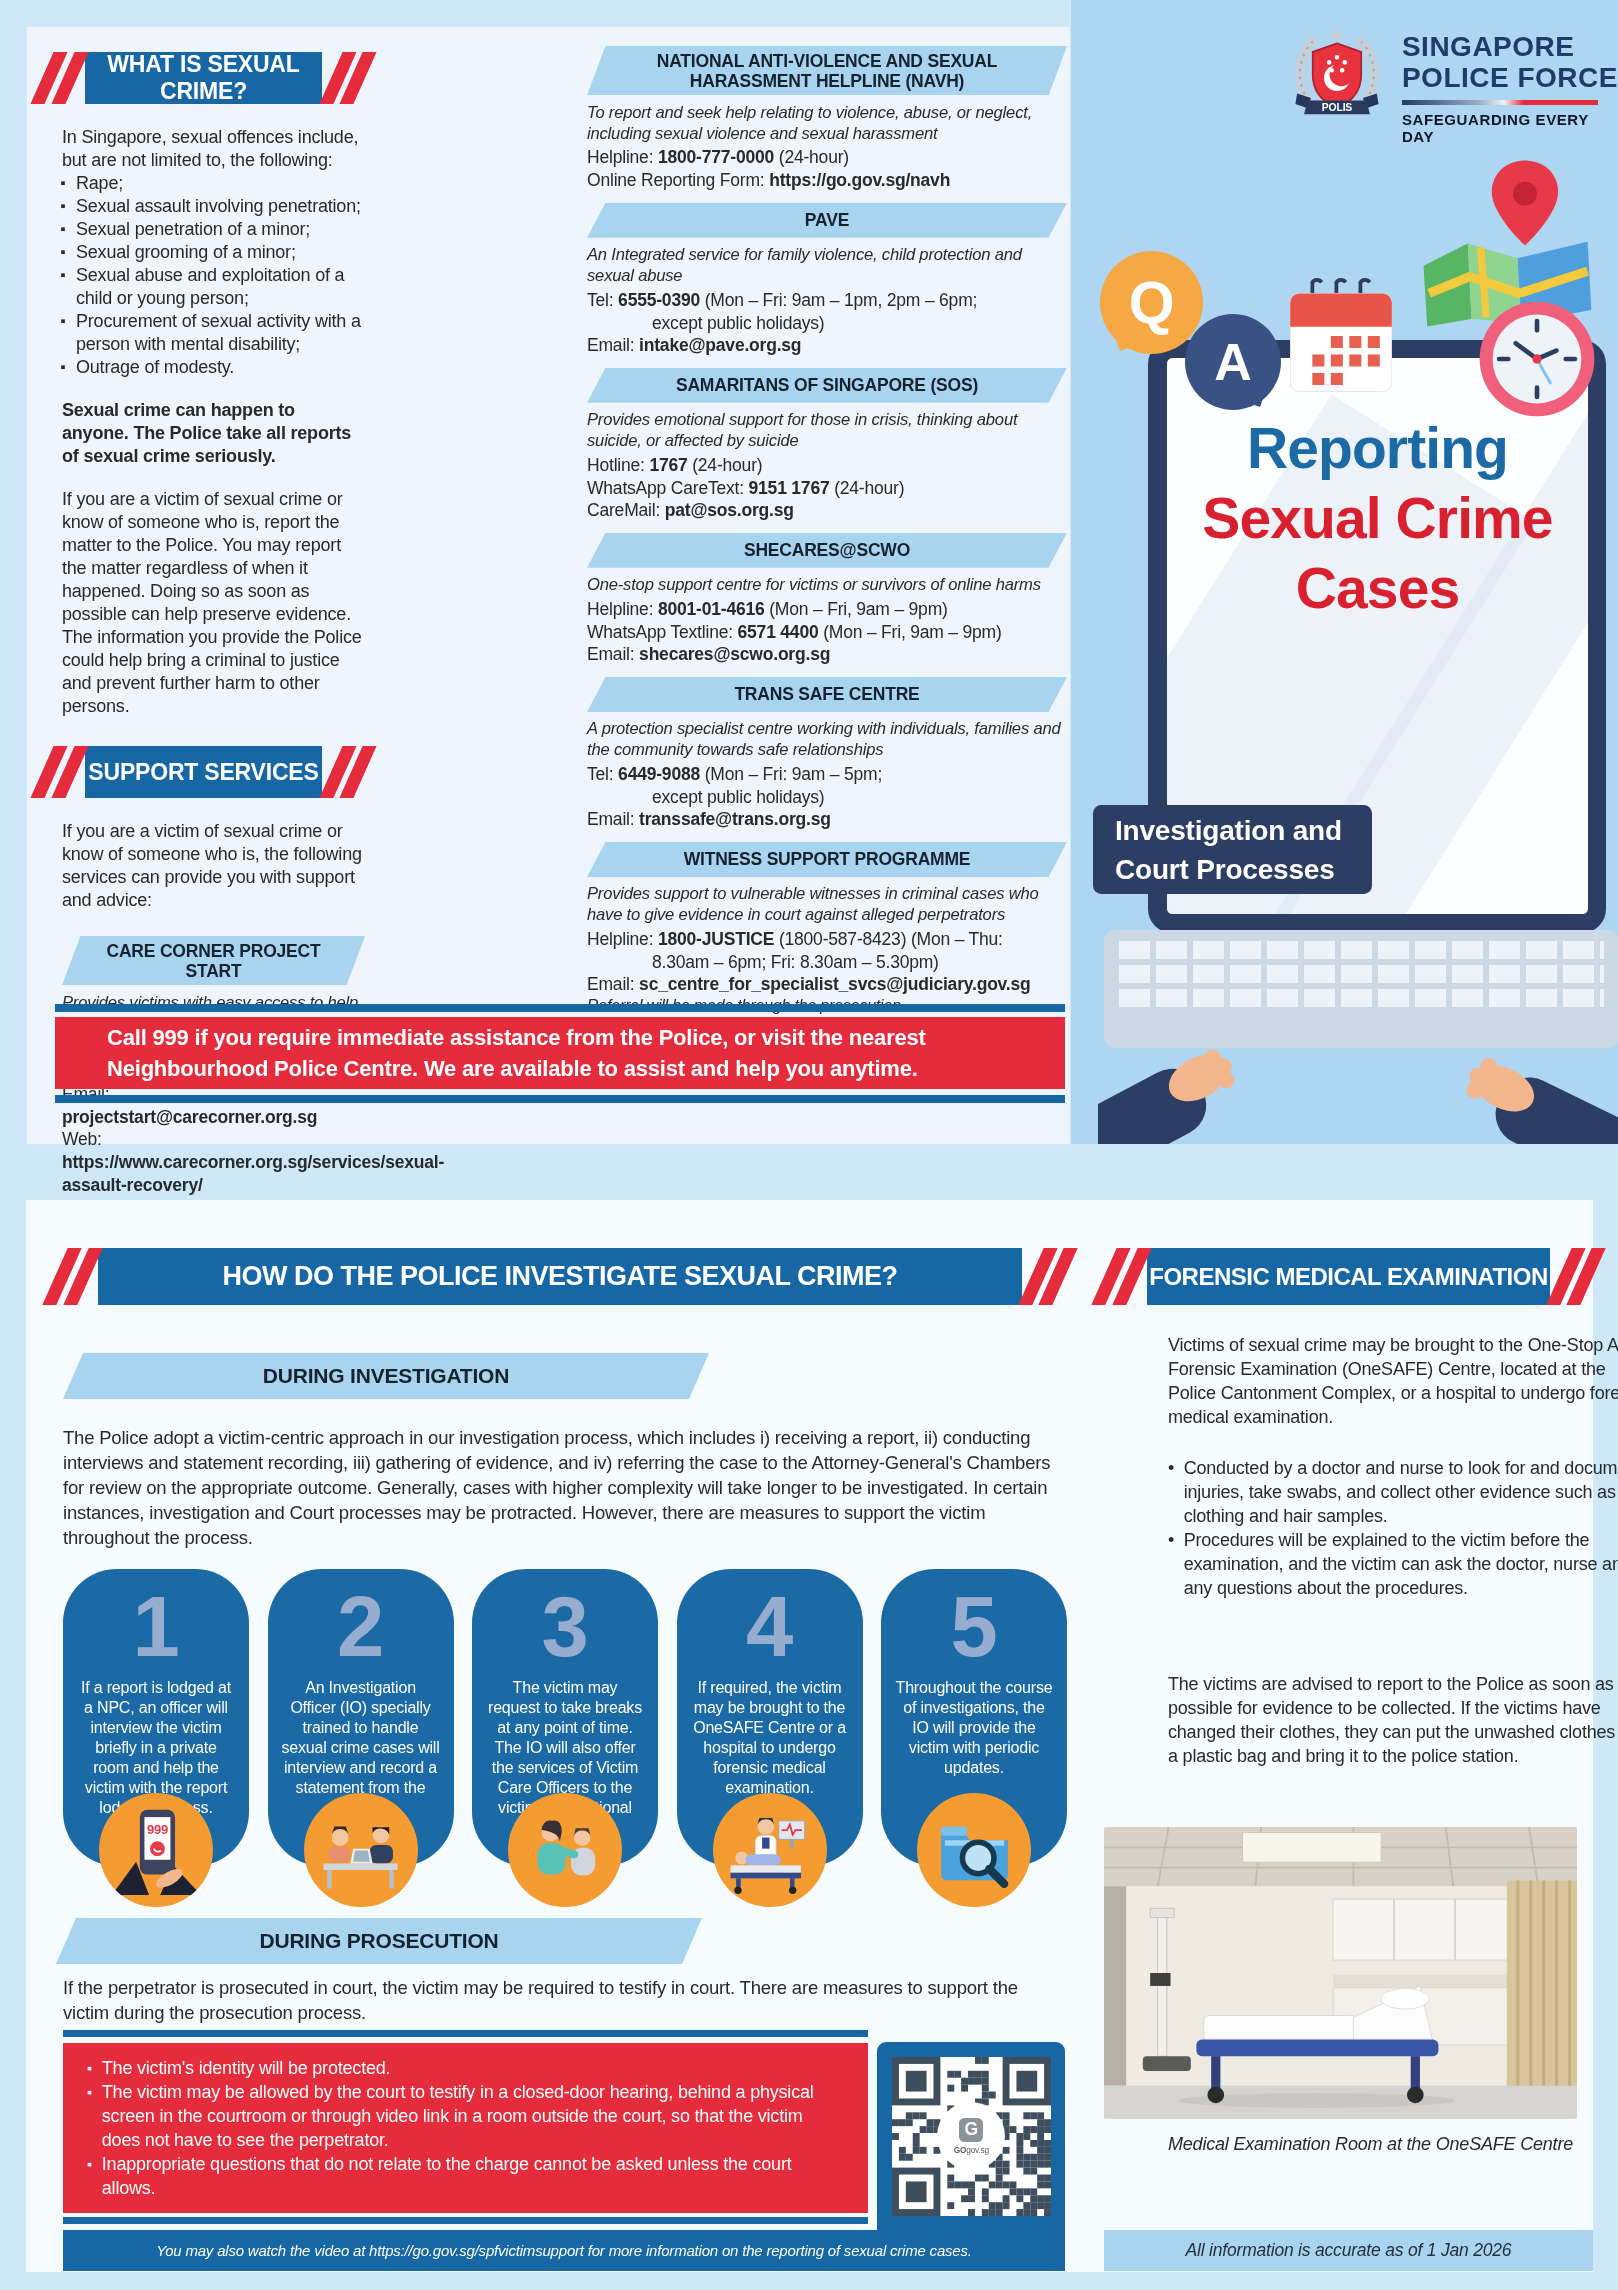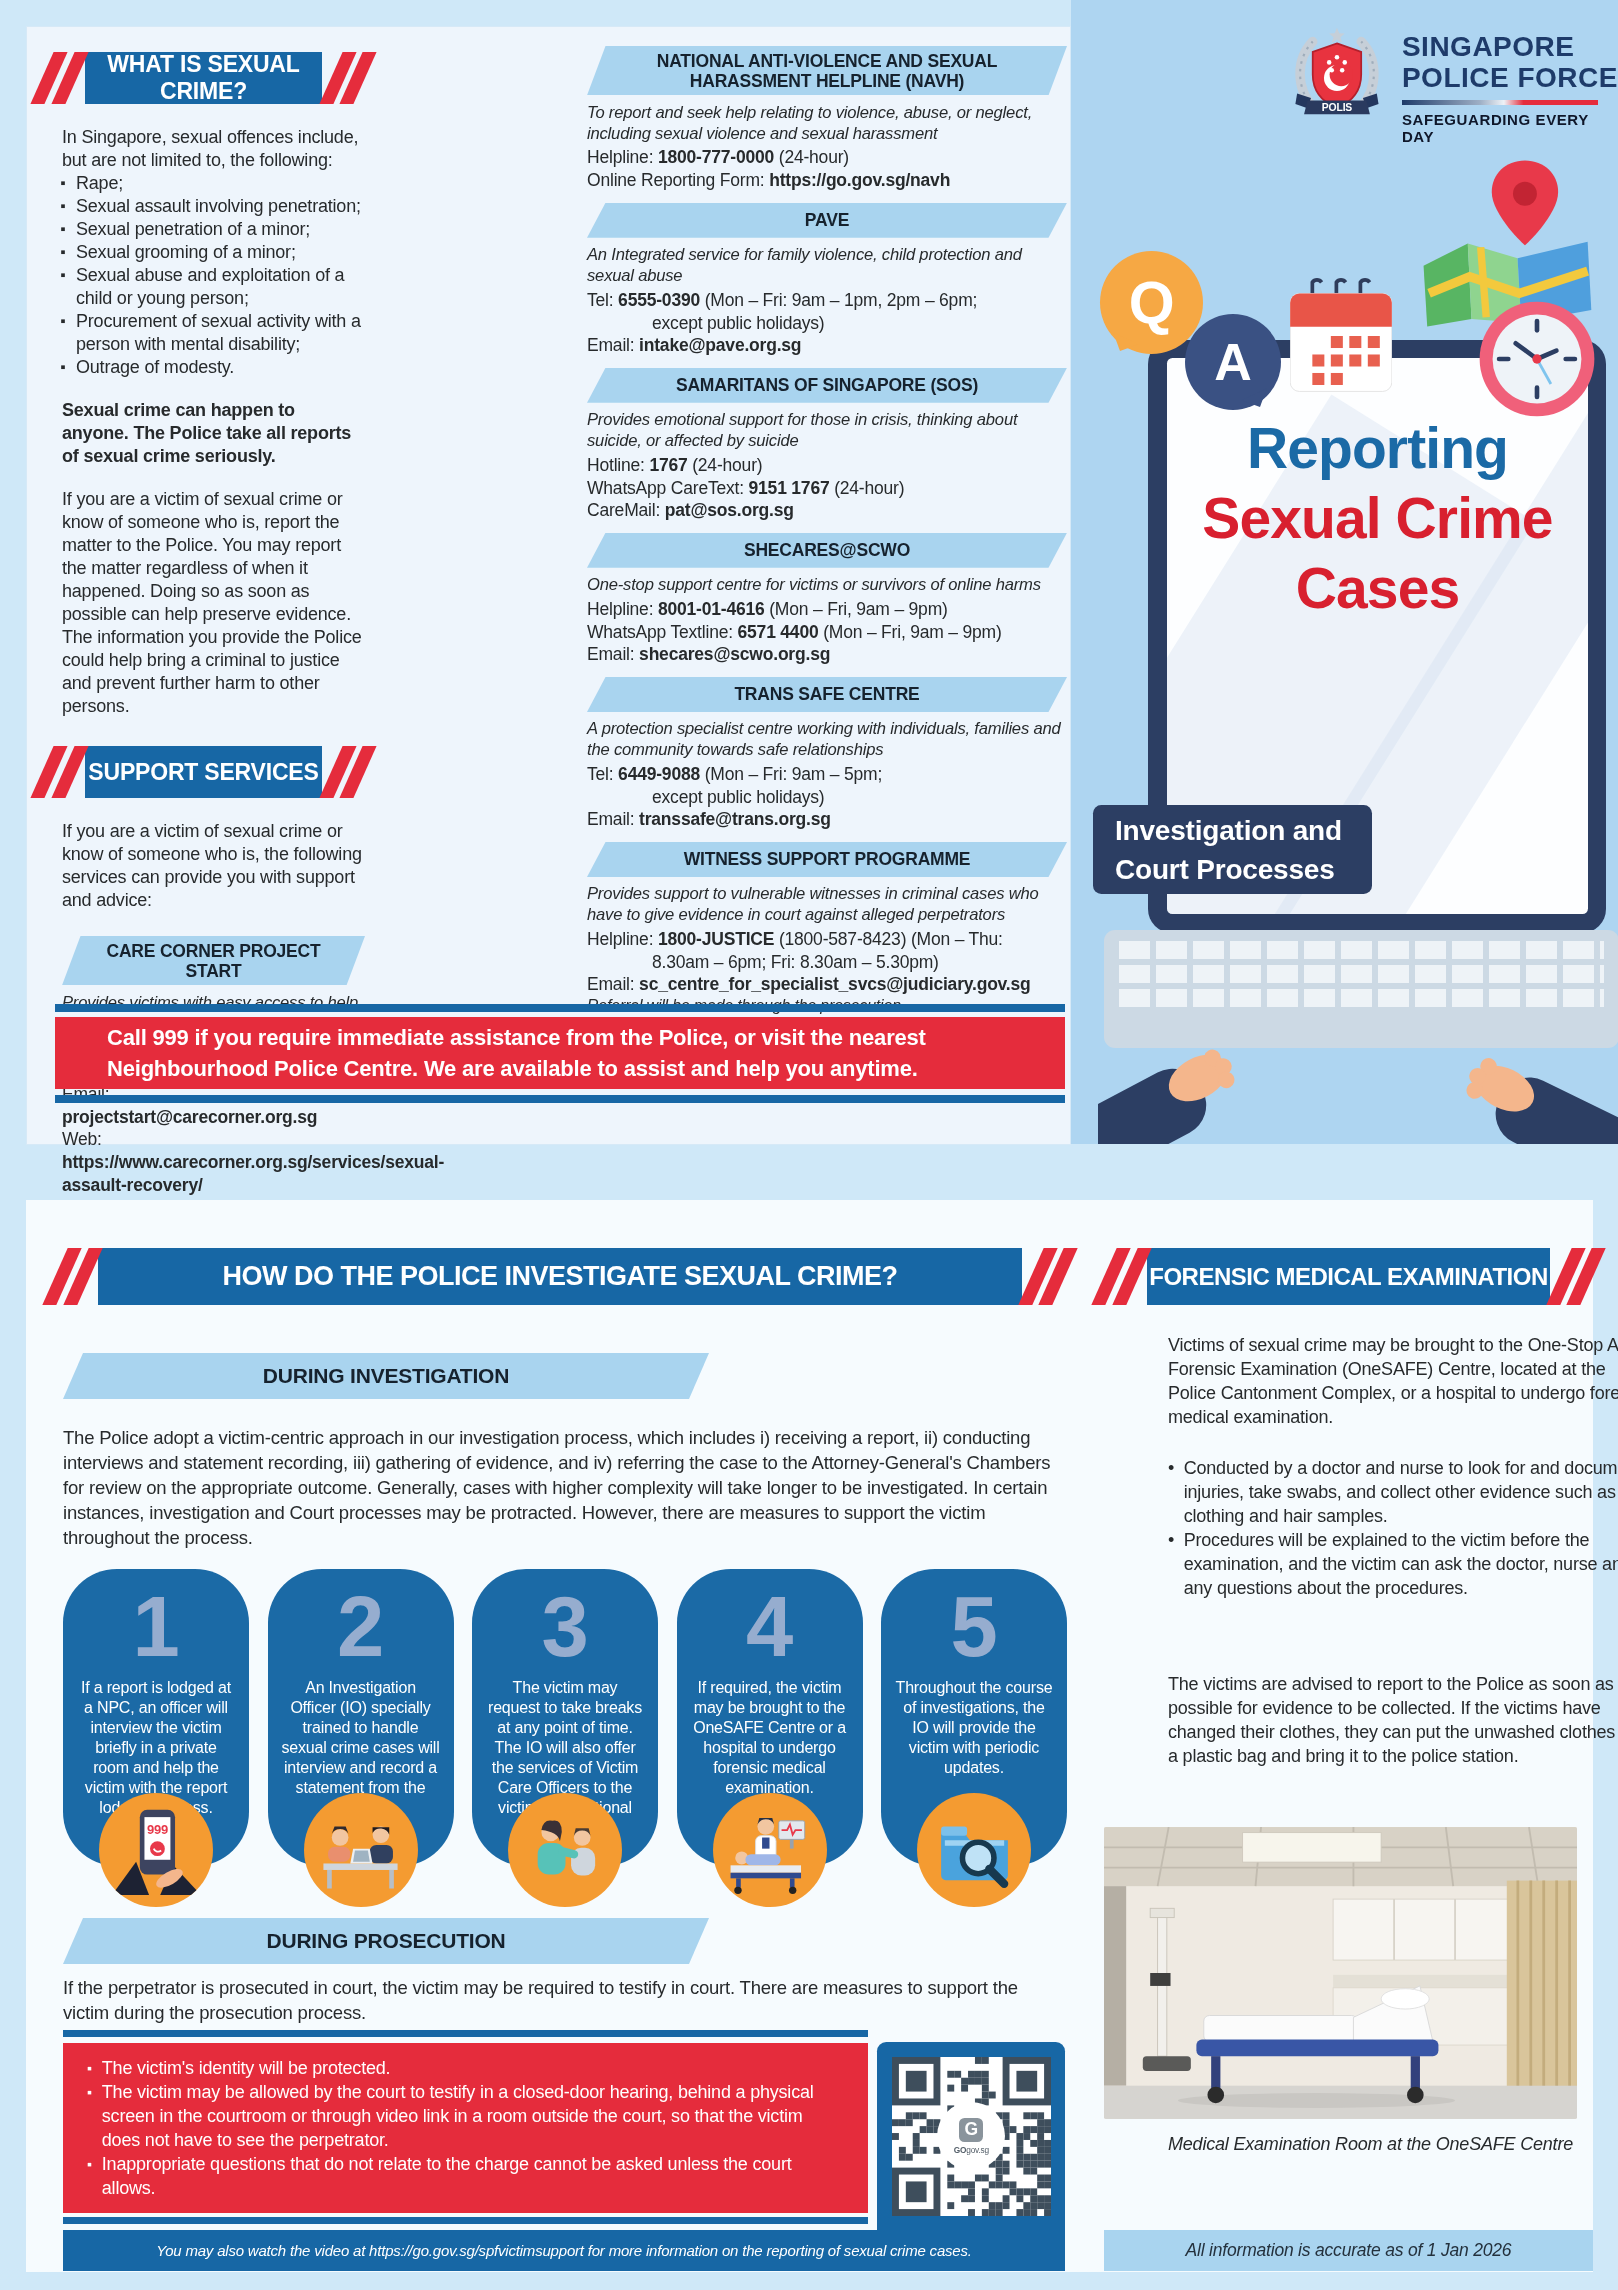--- a/index.html
+++ b/index.html
@@ -486,21 +486,21 @@
    <path d="M12,28 h24 l7,9 h41 v38 a5,5 0 0 1 -5,5 h-62 a5,5 0 0 1 -5,-5 z" fill="#4aa3dd"></path>
    <rect x="12" y="22" width="28" height="10" rx="3" fill="#7cc0ea"></rect>
    <path d="M16,37 h64 v6 h-64 z" fill="#9fd3f2"></path>
    <circle cx="52" cy="56" r="17" fill="#bfe2f6" stroke="#17394f" stroke-width="6"></circle>
    <line x1="64" y1="68" x2="80" y2="84" stroke="#17394f" stroke-width="9" stroke-linecap="round"></line>
           </svg>
         </div>
       </div>
     </div>
 
-  <div class="abs par-sub" style="left:63px;top:1918px;width:646px;height:46px">
+  <div class="abs par-sub" style="left:56px;top:1918px;width:646px;height:46px">
     <span>DURING PROSECUTION</span>
   </div>
   <p class="abs para" style="left:63px;top:1975px;width:1004px">If the perpetrator is prosecuted in court, the victim may be required to testify in court. There are measures to support the victim during the prosecution process.</p>
 
   <div class="abs rule" style="left:63px;top:2030px;width:805px;height:7.4px"></div>
   <div class="abs redbox" style="left:63px;top:2043px;width:805px">
     <ul class="redlist" id="court-list">
         <li>The victim's identity will be protected.</li>
         <li>The victim may be allowed by the court to testify in a closed-door hearing, behind a physical screen in the courtroom or through video link in a room outside the court, so that the victim does not have to see the perpetrator.</li>
         <li>Inappropriate questions that do not relate to the charge cannot be asked unless the court allows.</li>

